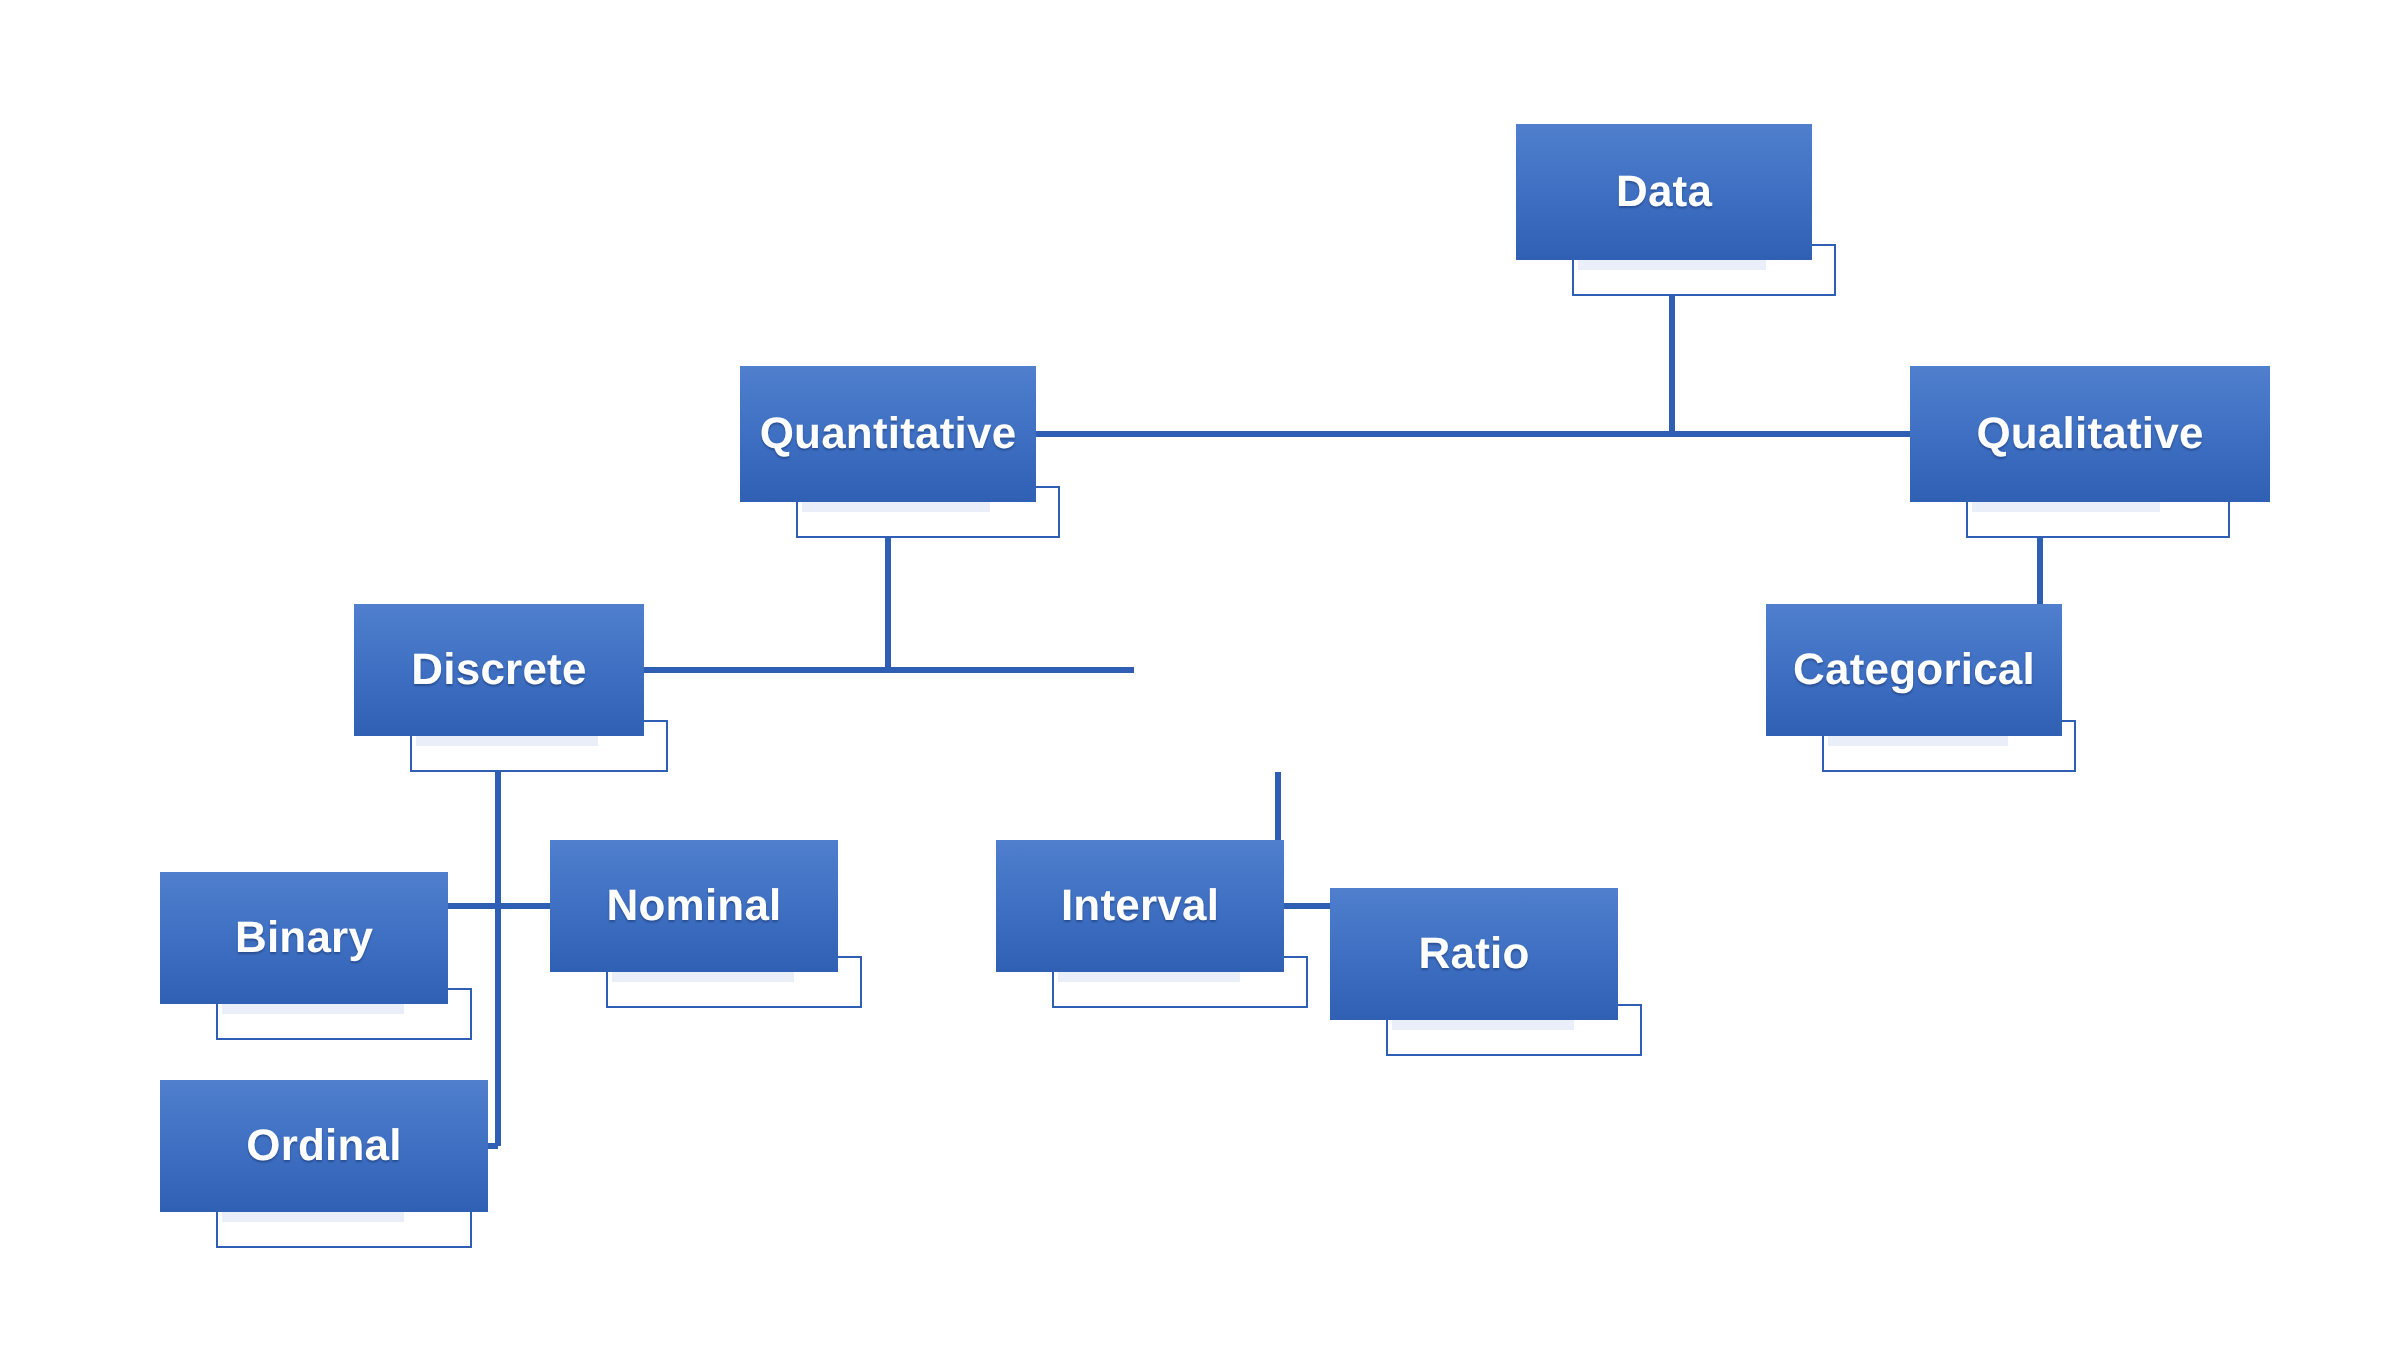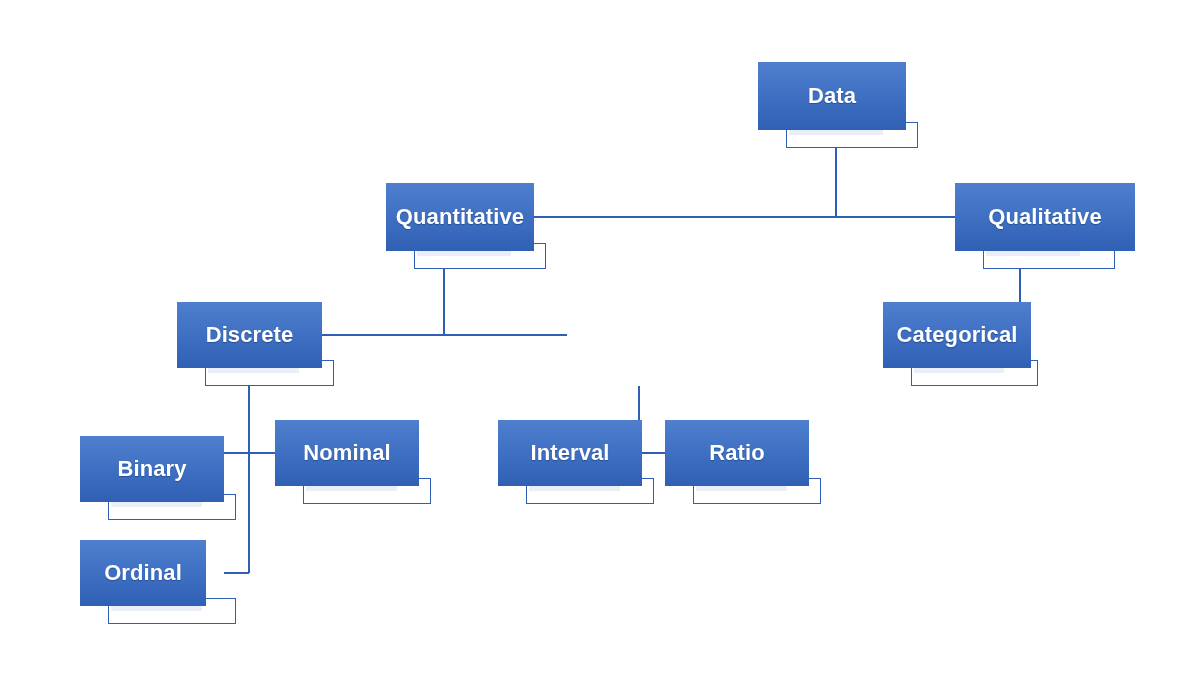--- a/index.html
+++ b/index.html
@@ -100,21 +100,21 @@
       <path d="M 639 453 L 665 453"></path>
     </g>
   </svg>
 
   <div class="node" style="left: 758px; top: 62px; width: 148px; height: 68px;">
       <div class="node-bar" style="left: 28px; top: 60px; width: 132px; height: 26px;"></div>
       <div class="node-box">
         <span class="node-label">Data</span>
       </div>
     </div>
-  <div class="node" style="left: 370px; top: 183px; width: 148px; height: 68px; margin-left: 16px;">
+  <div class="node" style="left: 370px; top: 183px; width: 148px; height: 68px;">
       <div class="node-bar" style="left: 28px; top: 60px; width: 132px; height: 26px;"></div>
       <div class="node-box">
         <span class="node-label">Quantitative</span>
       </div>
     </div>
   <div class="node" style="left: 955px; top: 183px; width: 148px; height: 68px; padding-left: 32px;">
       <div class="node-bar" style="left: 28px; top: 60px; width: 132px; height: 26px;"></div>
       <div class="node-box">
         <span class="node-label">Qualitative</span>
       </div>
@@ -142,26 +142,26 @@
       <div class="node-box">
         <span class="node-label">Nominal</span>
       </div>
     </div>
   <div class="node" style="left: 470px; top: 420px; width: 144px; height: 66px; margin-left: 28px;">
       <div class="node-bar" style="left: 28px; top: 58px; width: 128px; height: 26px;"></div>
       <div class="node-box">
         <span class="node-label">Interval</span>
       </div>
     </div>
-  <div class="node" style="left: 665px; top: 420px; width: 144px; height: 66px;">
+  <div class="node" style="left: 665px; top: 444px; width: 144px; height: 66px;">
       <div class="node-bar" style="left: 28px; top: 58px; width: 128px; height: 26px;"></div>
       <div class="node-box">
         <span class="node-label">Ratio</span>
       </div>
     </div>
-  <div class="node" style="left: 80px; top: 540px; width: 126px; height: 66px;">
+  <div class="node" style="left: 80px; top: 540px; width: 164px; height: 66px;">
       <div class="node-bar" style="left: 28px; top: 58px; width: 128px; height: 26px;"></div>
       <div class="node-box">
         <span class="node-label">Ordinal</span>
       </div>
     </div>
 
 </div>
 
 </body></html>

